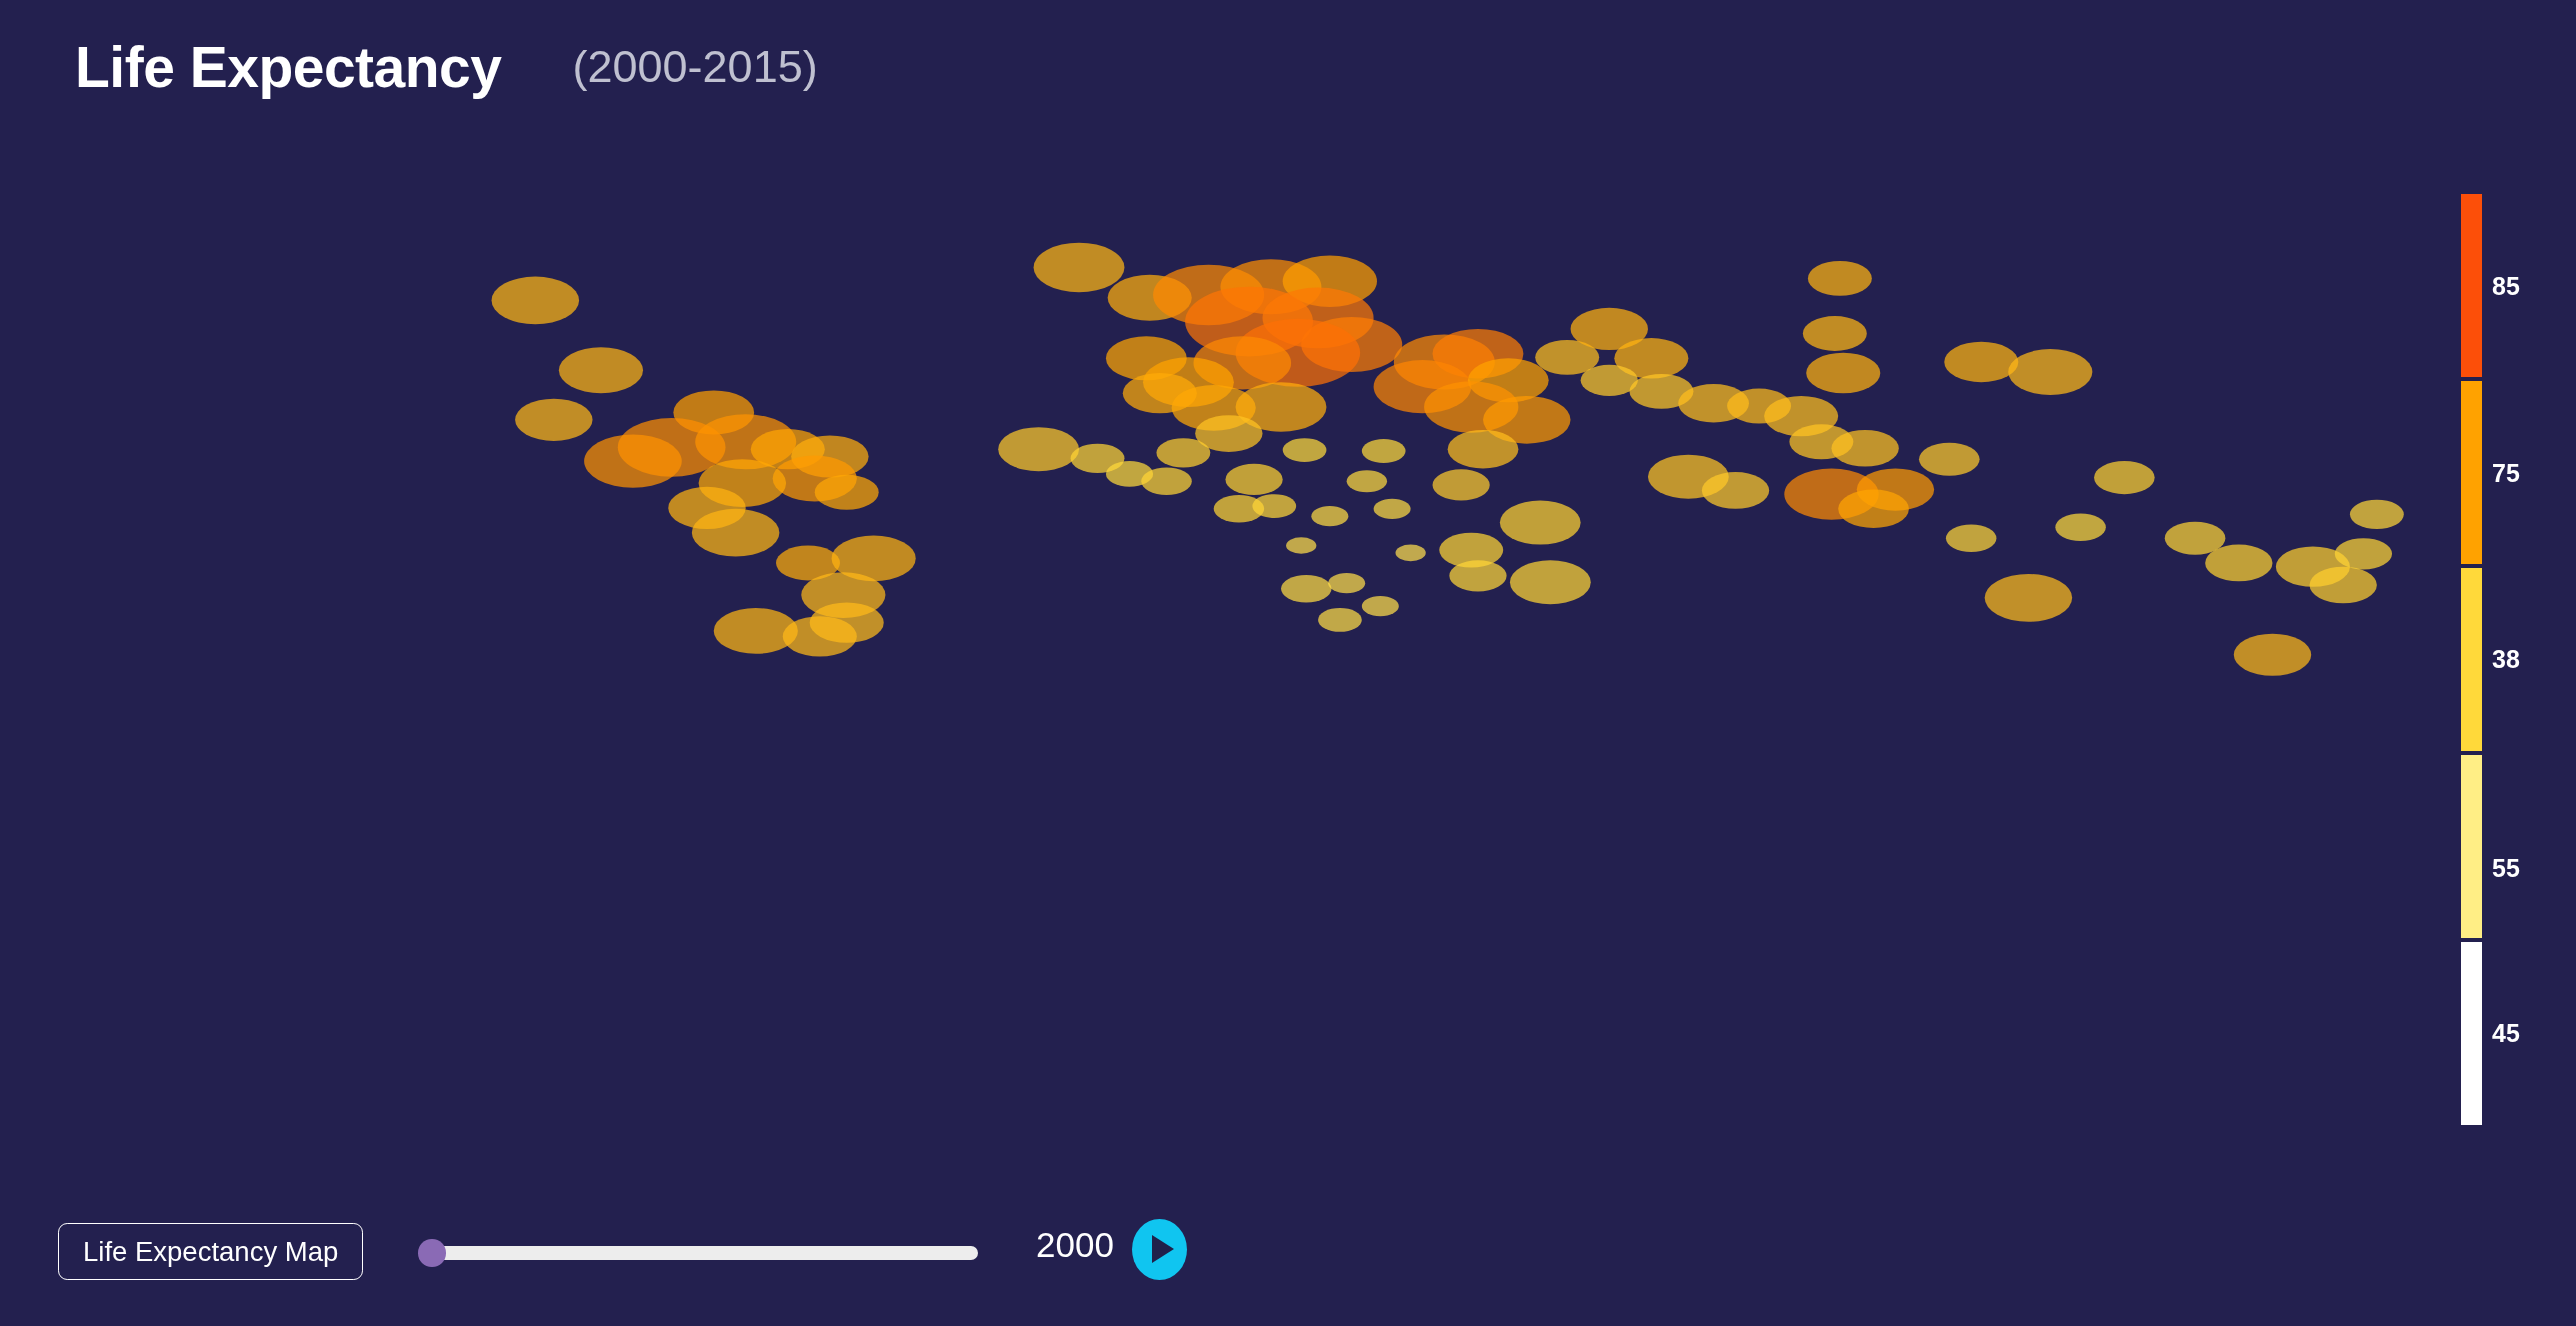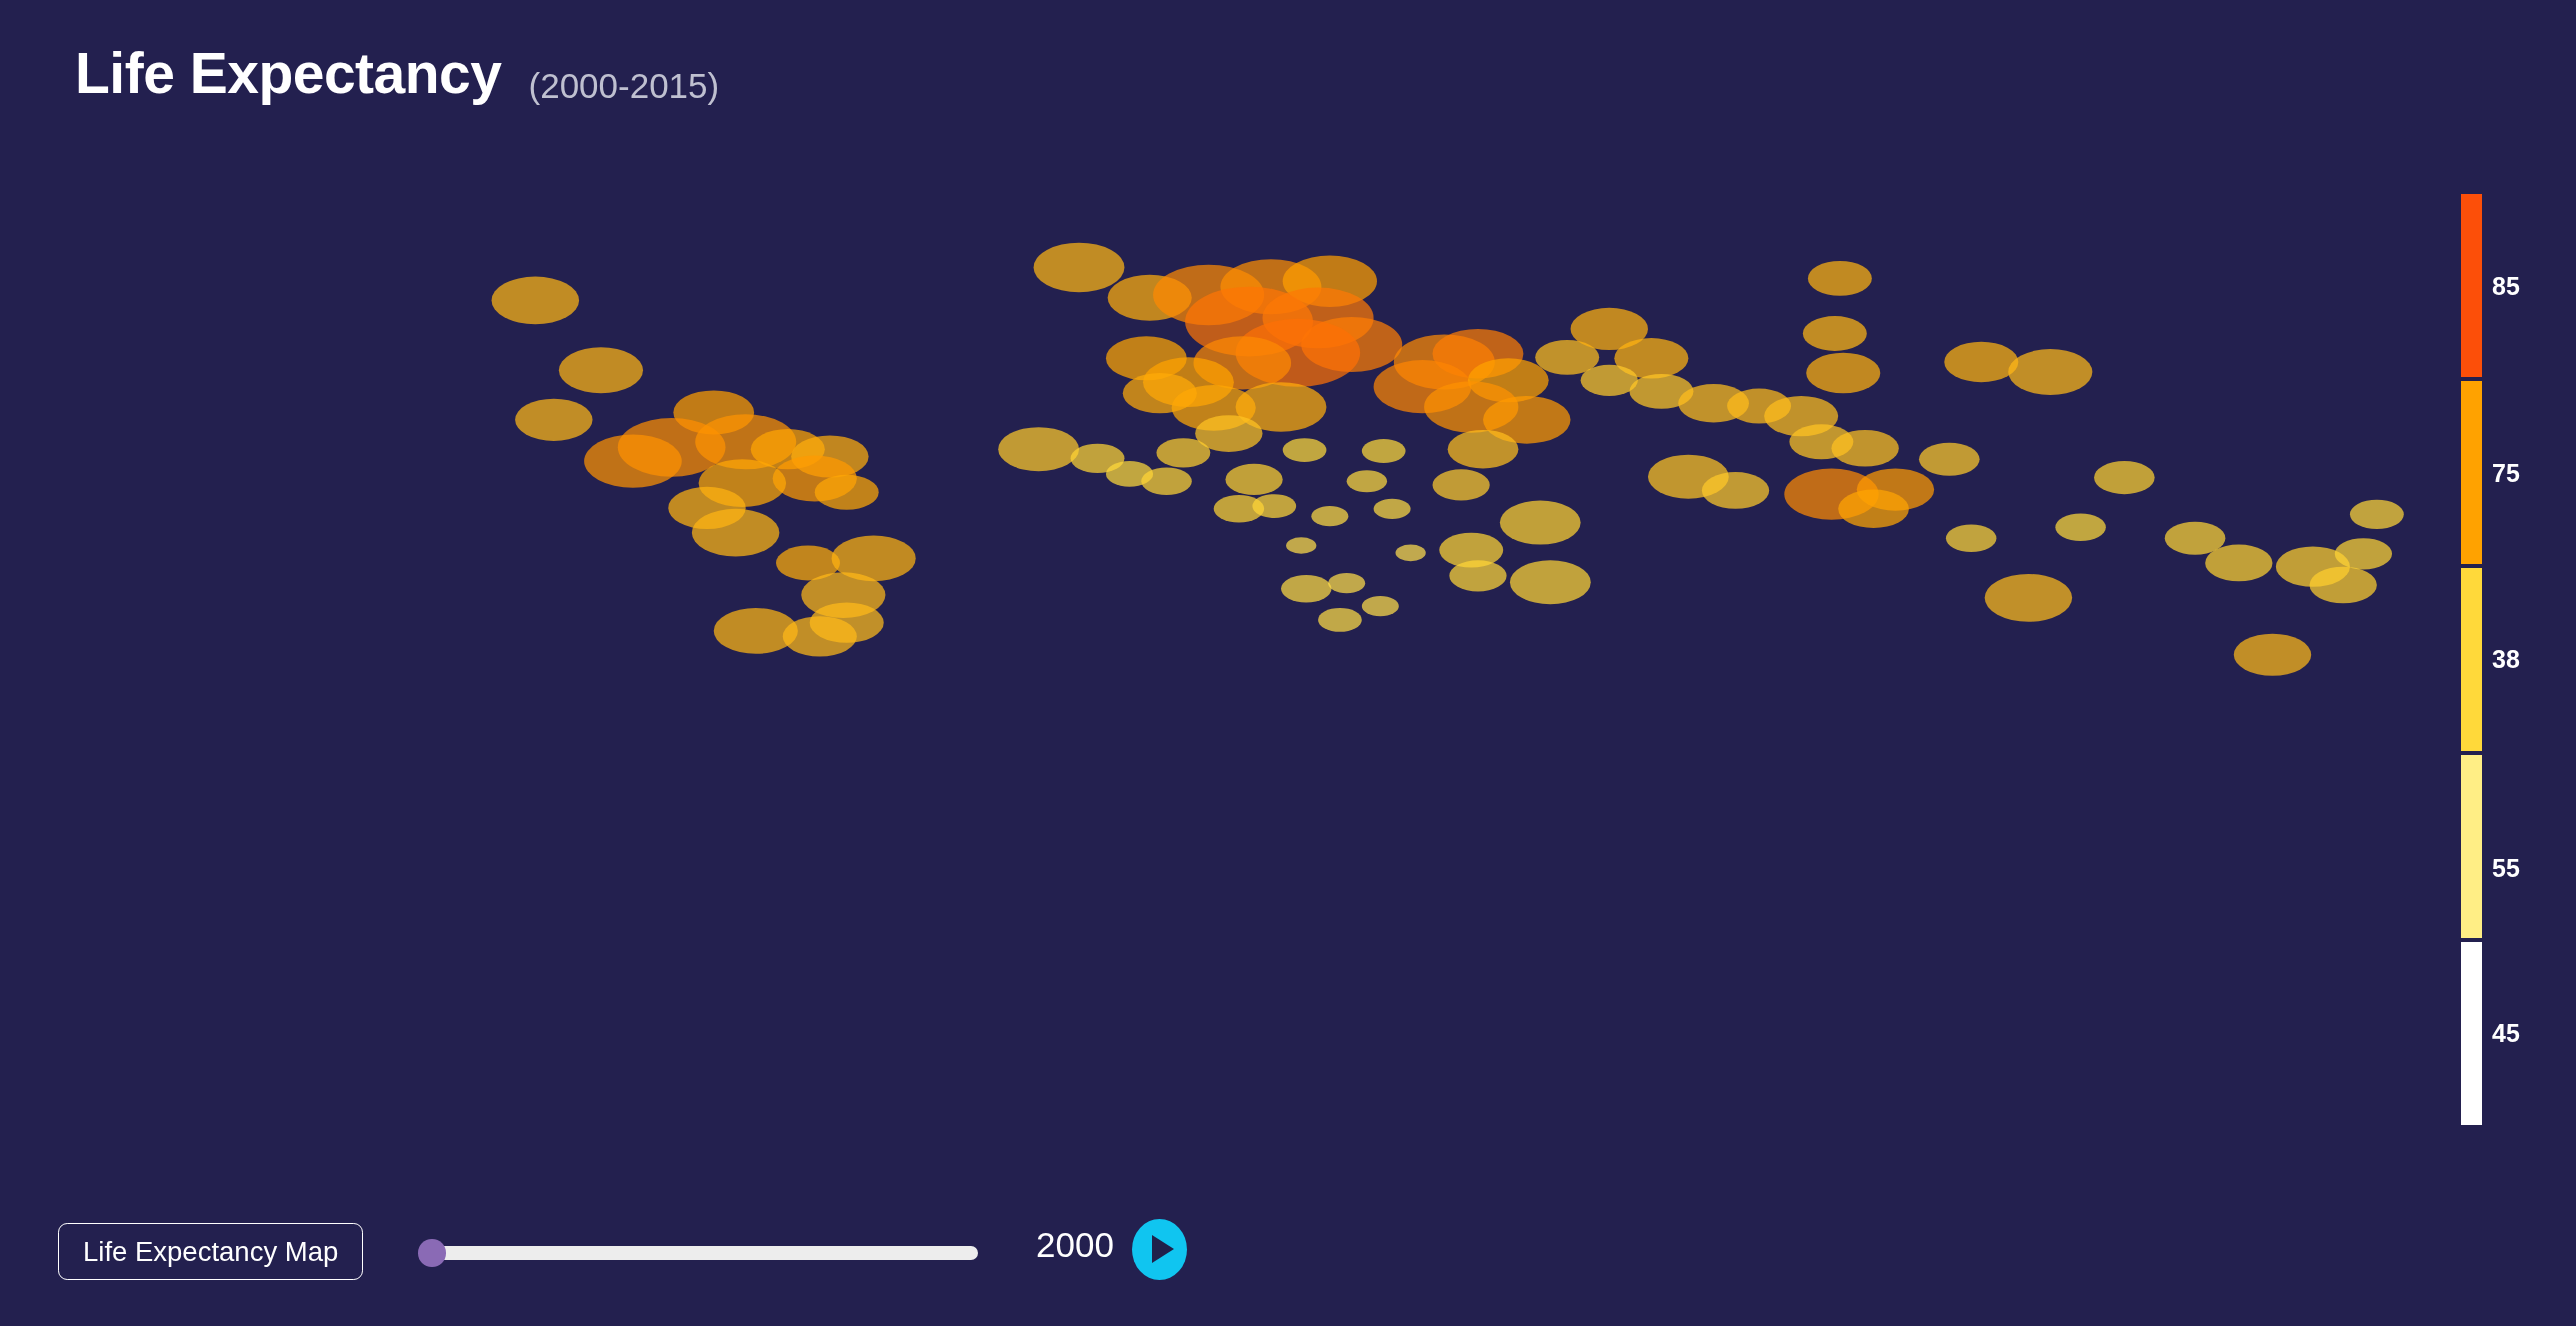--- a/index.html
+++ b/index.html
@@ -11,36 +11,37 @@
   body {
     background: #23204f;
     font-family: "Liberation Sans", sans-serif;
     position: relative;
   }
 
   
   #header {
     position: absolute;
     left: 75px;
-    top: 40px;
+    top: 34px;
     display: flex;
-    align-items: flex-end;
-    gap: 27px;
+    align-items: center;
+    gap: 43px;
     white-space: nowrap;
   }
   #title {
     color: #ffffff;
     font-size: 57px;
     font-weight: bold;
     letter-spacing: -0.5px;
   }
   #subtitle {
     color: #bfc0d0;
-    font-size: 35px;
+    font-size: 45px;
     font-weight: normal;
+    margin-left: 28px;
   }
 
   
   #map-area {
     position: absolute;
     left: 0;
     top: 138px;
     width: 2424px;
     height: 1028px;
   }

